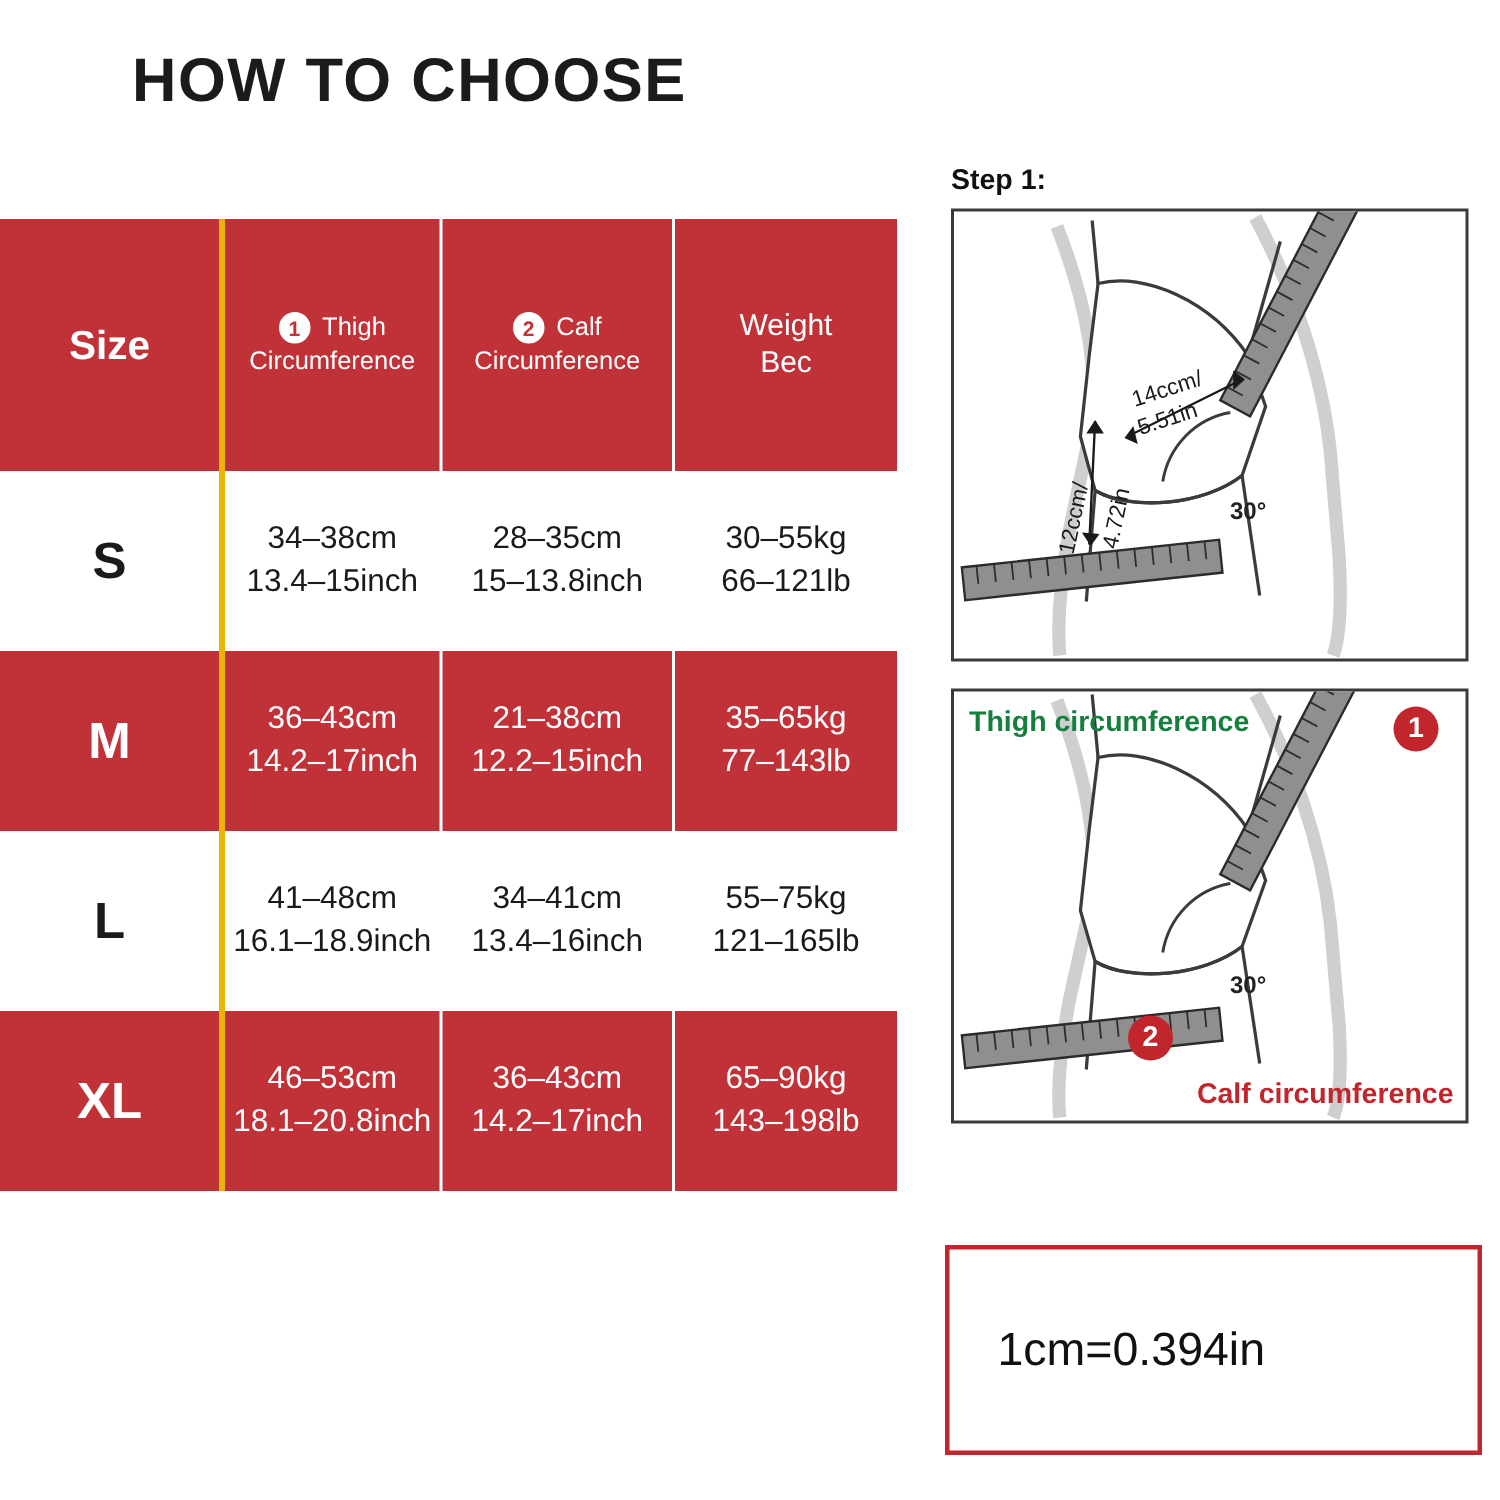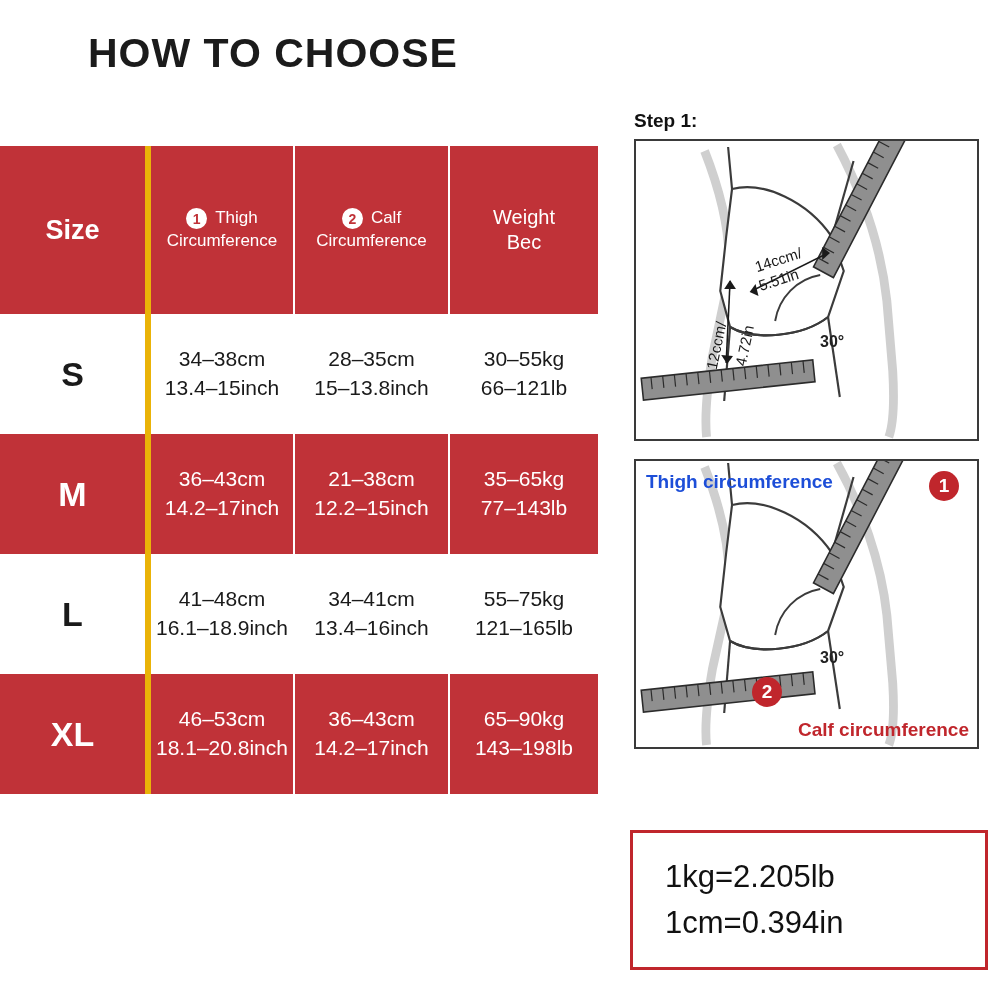--- a/index.html
+++ b/index.html
@@ -42,21 +42,21 @@
   .row-red td {
     background: #c03238;
     color: #ffffff;
   }
   .row-white td {
     background: #ffffff;
     color: #1a1a1a;
   }
   .row-red td.col-size,
   .row-white td.col-size {
-    border-right: 6px solid #eab308;
+    border-right: 4px solid #eab308;
   }
   .row-red td.col-thigh,
   .row-white td.col-thigh,
   .row-red td.col-calf,
   .row-white td.col-calf {
     border-right: 2px solid #ffffff;
   }
   .row-white td {
     border-right: 2px solid #c03238;
   }
@@ -150,21 +150,21 @@
     font-weight: 700;
     color: #222;
   }
 
   .label-thigh {
     position: absolute;
     left: 10px;
     top: 10px;
     font-size: 19px;
     font-weight: 700;
-    color: #1d4ed8;
+    color: #15803d;
     white-space: nowrap;
   }
   .label-calf {
     position: absolute;
     right: 8px;
     bottom: 6px;
     font-size: 19px;
     font-weight: 700;
     color: #c0262c;
     white-space: nowrap;
@@ -482,15 +482,14 @@
       <div class="label-thigh">Thigh circumference</div>
       <div class="marker" style="right:18px; top:10px;">1</div>
       <div class="marker" style="left:116px; top:216px;">2</div>
       <div class="label-calf">Calf circumference</div>
       <div class="angle-text" style="left:184px; top:188px;">30°</div>
     </div>
   </div>
 </div>
 
 <div class="conv-box">
-  <div class="conv-line">1kg=2.205lb</div>
   <div class="conv-line">1cm=0.394in</div>
 </div>
 
 </body></html>

